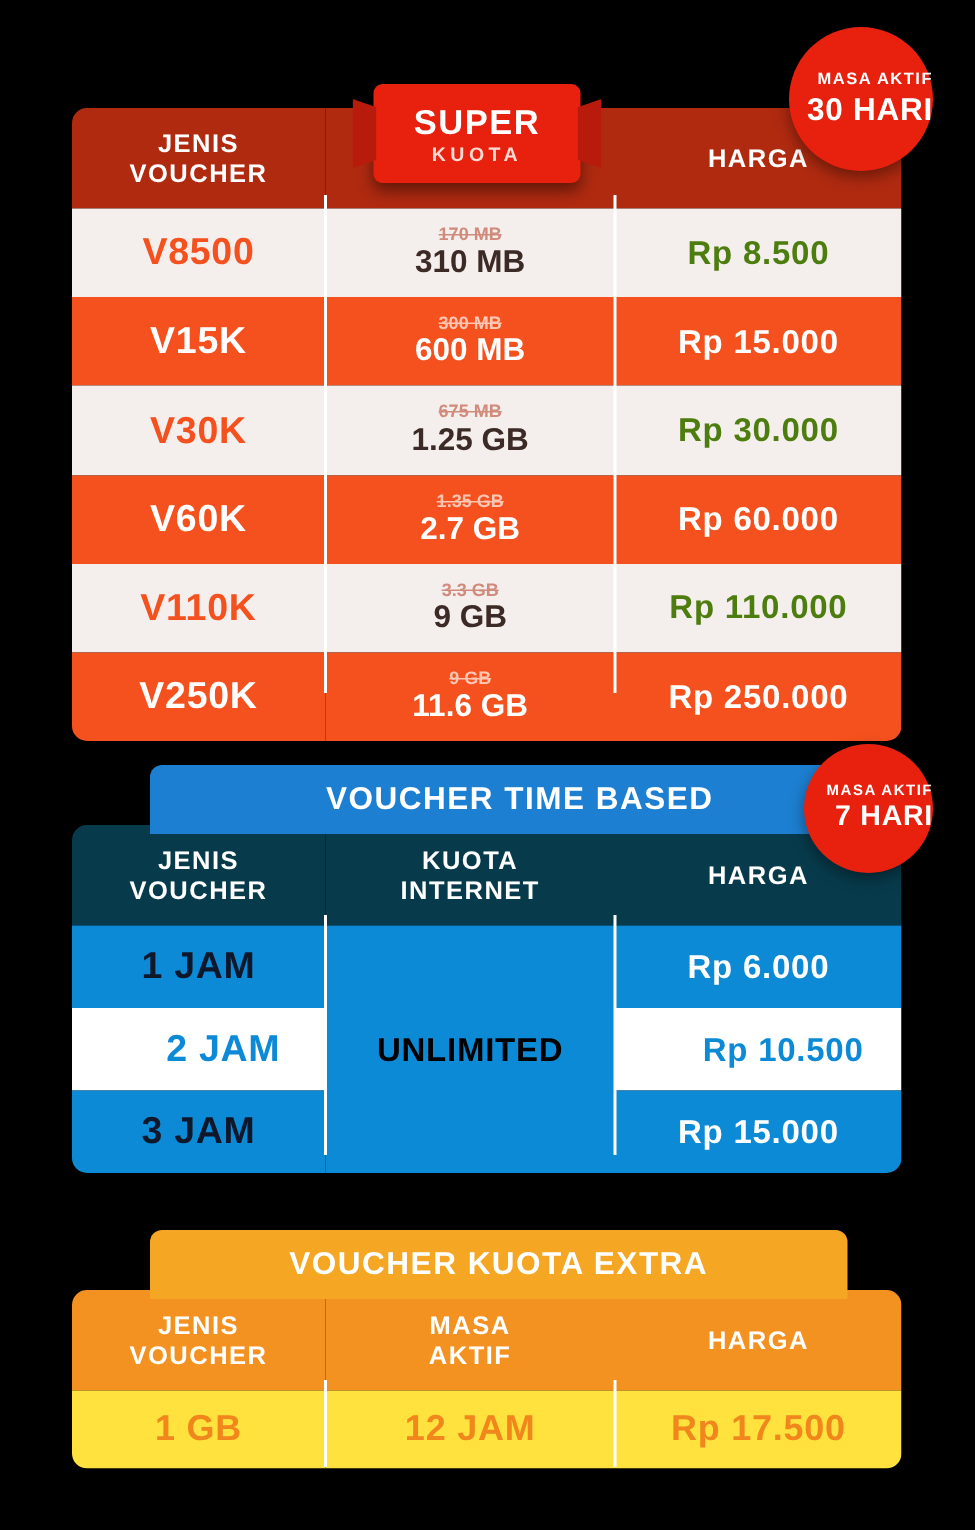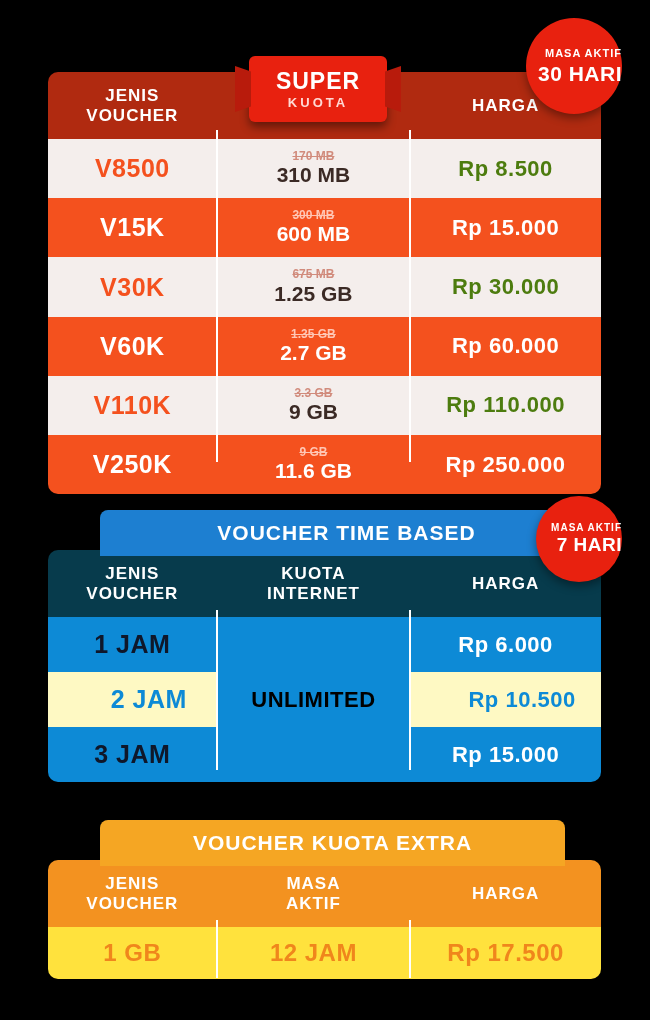--- a/index.html
+++ b/index.html
@@ -165,21 +165,21 @@
     font-size: 17px;
     font-weight: bold;
     letter-spacing: 1px;
     padding: 14px 4px;
     line-height: 1.15;
     text-align: center;
     vertical-align: middle;
   }
   .sec2-table td { text-align: center; vertical-align: middle; padding: 13px 4px; }
   .b-dark td  { background: #0d8ad6; }
-  .b-light td { background: #fef9c3; padding-left: 37px; }
+  .b-light td { background: #ffffff; padding-left: 37px; }
   .b-dark .c-jam   { color: #0f172a; }
   .b-dark .c-price { color: #ffffff; }
   .b-light .c-jam   { color: #0d8ad6; }
   .b-light .c-price { color: #0d8ad6; }
   .c-jam { font-size: 25px; font-weight: bold; letter-spacing: .5px; }
   .c-price { font-size: 22px; font-weight: bold; letter-spacing: .5px; }
   .cell-unlimited {
     background: #0d8ad6 !important;
     color: #000000;
     font-size: 22px;

